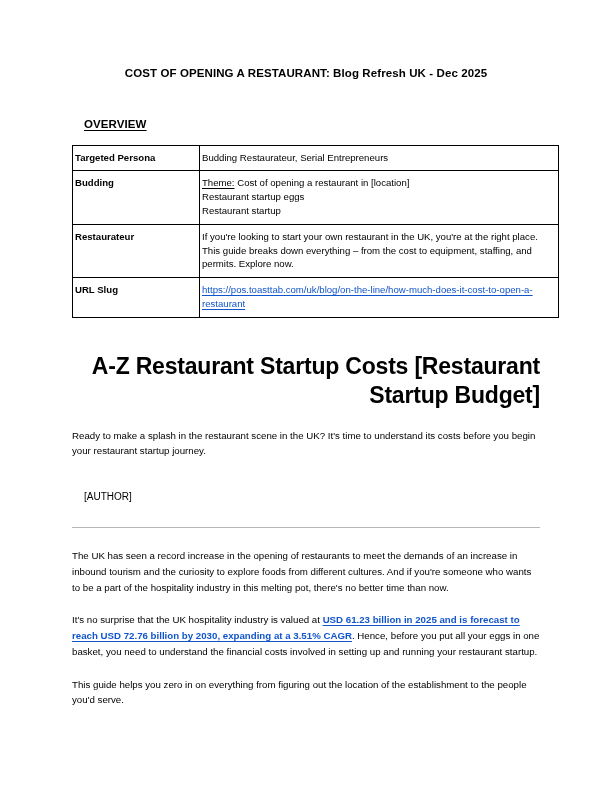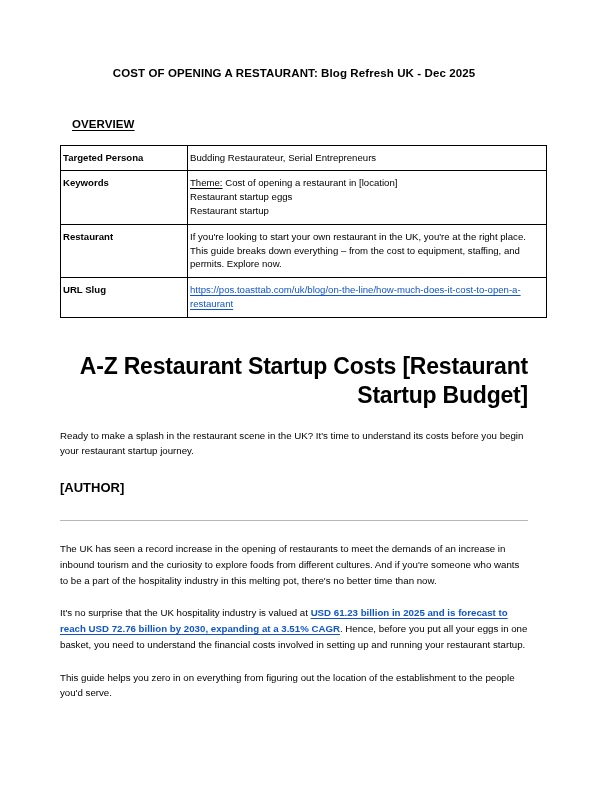--- a/index.html
+++ b/index.html
@@ -18,21 +18,21 @@
     position: relative;
     width: 612px;
     height: 792px;
     box-sizing: border-box;
     padding: 0;
     background: #ffffff;
     overflow: hidden;
   }
   .content {
     position: absolute;
-    left: 60px;
+    left: 72px;
     top: 0;
     width: 468px;
   }
 
   
   .doc-title {
     text-align: center;
     font-size: 11.5px;
     font-weight: bold;
     letter-spacing: 0.1px;
@@ -98,25 +98,24 @@
   }
 
   
   .body-p {
     font-size: 9.7px;
     line-height: 1.62;
     margin: 0;
     padding-top: 17px;
   }
   .author-line {
-    font-size: 13px;
+    font-size: 10px;
     line-height: 1.62;
-    margin: 0;
+    margin: 12px;
     padding-top: 18px;
-    font-weight: bold;
   }
   .divider {
     border: 0;
     border-top: 1px solid #b7b7b7;
     margin: 0;
     margin-top: 22px;
     width: 468px;
   }
   .after-divider {
     padding-top: 20px;
@@ -138,29 +137,29 @@
 
     <h2 class="section-heading">OVERVIEW</h2>
 
     <table class="overview-table">
       <tbody>
         <tr>
           <td class="label">Targeted Persona</td>
           <td class="value">Budding Restaurateur, Serial Entrepreneurs</td>
         </tr>
         <tr>
-          <td class="label">Keywords</td>
+          <td class="label">Budding</td>
           <td class="value">
             <span class="kw-line"><span class="u-underline">Theme:</span><span> Cost of opening a restaurant in [location]</span></span>
             <span class="kw-line">Restaurant startup eggs</span>
             <span class="kw-line">Restaurant startup</span>
           </td>
         </tr>
         <tr>
-          <td class="label">Restaurant</td>
+          <td class="label">Restaurateur</td>
           <td class="value">If you're looking to start your own restaurant in the UK, you're at the right place. This guide breaks down everything – from the cost to equipment, staffing, and permits. Explore now.</td>
         </tr>
         <tr>
           <td class="label">URL Slug</td>
           <td class="value">
             <a class="doclink" href="#">https://pos.toasttab.com/uk/blog/on-the-line/how-much-does-it-cost-to-open-a-restaurant</a>
           </td>
         </tr>
       </tbody>
     </table>

